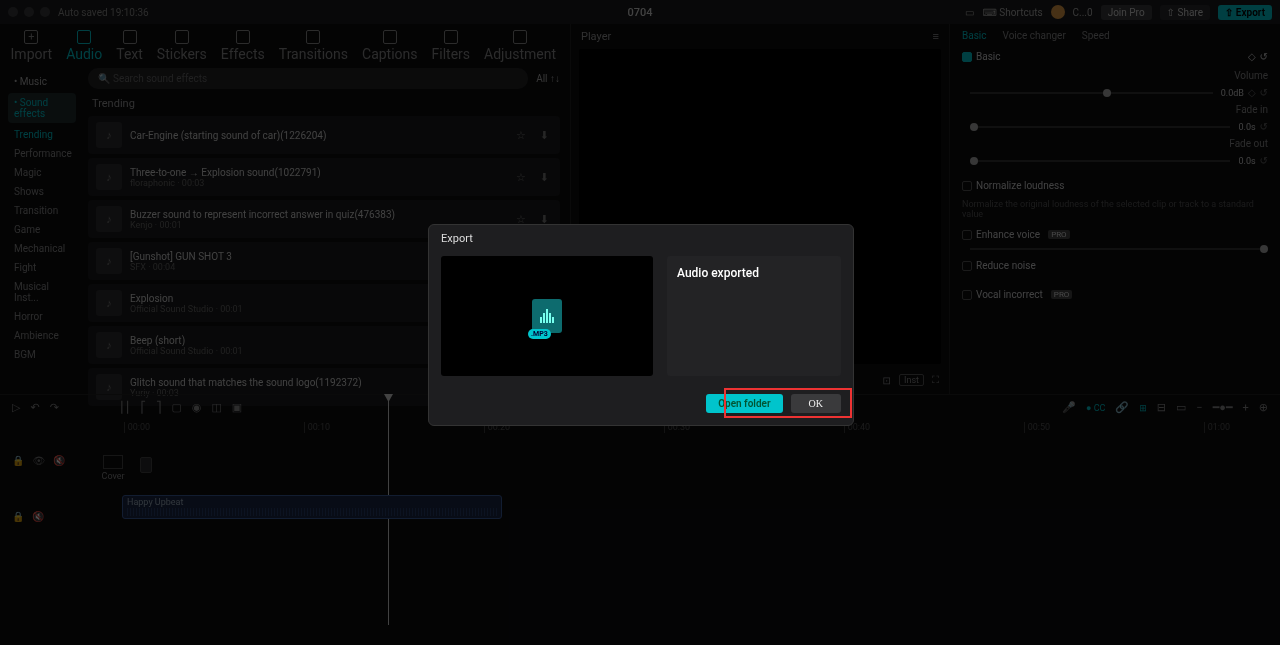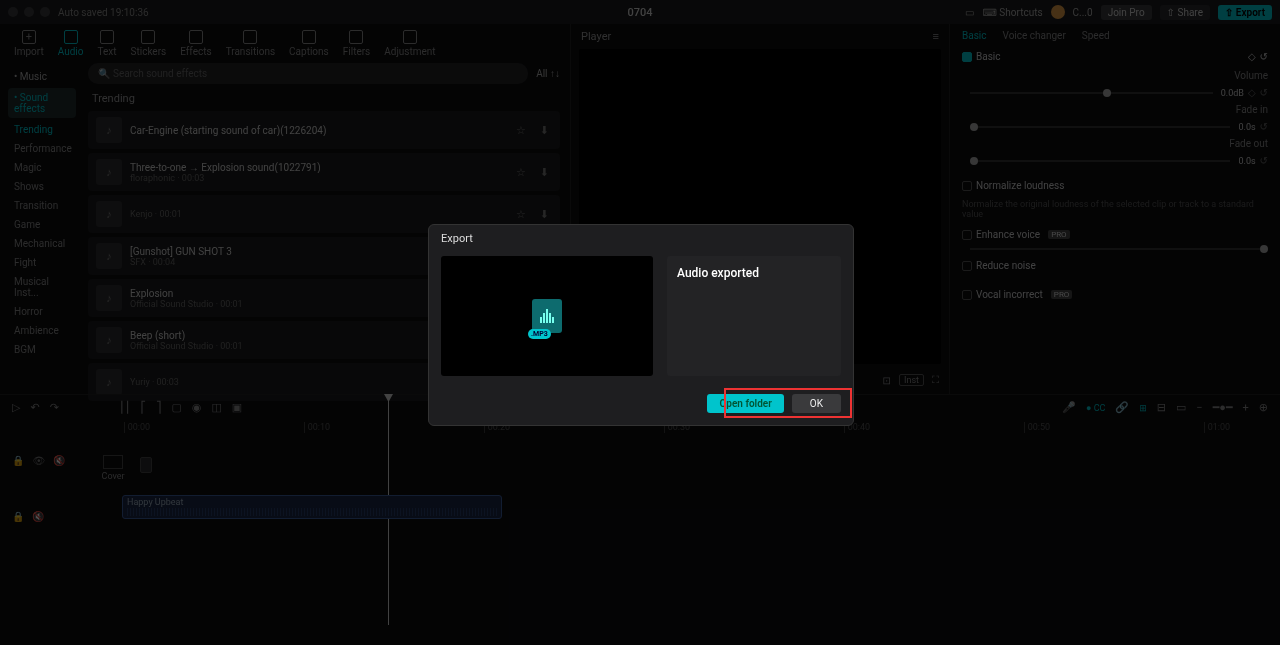--- a/index.html
+++ b/index.html
@@ -15,21 +15,21 @@
   .tb-right { position:absolute; right:8px; display:flex; align-items:center; gap:8px; color:#aaa; font-size:10px; }
   .tb-btn { padding:2px 7px; border-radius:3px; background:#2a2a2c; color:#ccc; }
   .tb-btn.export { background:#00c4cc; color:#000; font-weight:600; }
   .tb-btn.join { background:#3a3a3c; }
   .tb-avatar { width:14px; height:14px; border-radius:50%; background:#d94; display:inline-block; }
 
   
   .main { display:grid; grid-template-columns:570px 380px 330px; height:370px; }
 
   
-  .tabs { display:flex; gap:14px; padding:6px 14px 4px; color:#888; font-size:10px; }
+  .tabs { display:flex; gap:14px; padding:6px 14px 4px; color:#888; font-size:14px;justify-content:flex-end; }
   .tab { display:flex; flex-direction:column; align-items:center; gap:2px; cursor:pointer; }
   .tab.active { color:#00c4cc; }
   .tab-icon { width:14px; height:14px; border:1px solid currentColor; border-radius:2px; }
   .tab-icon.plus::before { content:"+"; display:block; text-align:center; line-height:12px; font-size:11px; }
   .left-body { display:flex; height:320px; }
   .cats { width:84px; padding:4px 0; font-size:10px; }
   .cat-top { margin:2px 8px; padding:4px 6px; color:#aaa; border-radius:4px; }
   .cat-top.sel { background:#1f2d2e; color:#00c4cc; }
   .cat { padding:4px 14px; color:#888; }
   .cat.sel { color:#00c4cc; }
@@ -93,21 +93,21 @@
   .m-preview { width:212px; height:120px; background:#000; border-radius:3px; display:flex; align-items:center; justify-content:center; }
   .mp3-icon { width:30px; height:34px; background:#0d6b6e; border-radius:3px; position:relative; display:flex; align-items:center; justify-content:center; }
   .mp3-icon::after { content:""; position:absolute; bottom:-6px; left:-4px; background:#00c4cc; color:#003; font-size:7px; font-weight:700; padding:1px 3px; border-radius:6px; content:".MP3"; }
   .mp3-bars { display:flex; gap:1px; align-items:end; }
   .mp3-bars span { width:2px; background:#7fe; display:inline-block; }
   .m-info { flex:1; background:#232325; border-radius:3px; padding:10px; }
   .m-title { color:#fff; font-size:12px; font-weight:500; }
   .modal-ftr { display:flex; justify-content:flex-end; gap:8px; padding:8px 12px 12px; }
   .btn { padding:4px 12px; border-radius:3px; font-size:10px; border:none; cursor:pointer; }
   .btn.primary { background:#00c4cc; color:#053; font-weight:600; }
-  .btn.sec { background:#3a3a3c; color:#eee; padding:4px 18px; }
+  .btn.sec { background:#3a3a3c; color:#eee; padding:4px 18px;font-family:Liberation Serif, serif; }
   
   .hl { position:absolute; border:2.5px solid #e33; z-index:101; pointer-events:none; }
 </style>
 </head>
 <body>
 
 <div class="titlebar">
   <div class="traffic">
       <span></span>
       <span></span>
@@ -210,20 +210,21 @@
               <div class="row-txt">
                 <div class="row-title">Three-to-one → Explosion sound(1022791)</div>
                 <div class="row-sub">floraphonic · 00:03</div>
               </div>
               <span class="row-ico">☆</span>
               <span class="row-ico">⬇</span>
             </div>
             <div class="row">
               <div class="thumb">♪</div>
               <div class="row-txt">
+                <div class="row-title">Buzzer sound to represent incorrect answer in quiz(476383)</div>
                 <div class="row-sub">Kenjo · 00:01</div>
               </div>
               <span class="row-ico">☆</span>
               <span class="row-ico">⬇</span>
             </div>
             <div class="row">
               <div class="thumb">♪</div>
               <div class="row-txt">
                 <div class="row-title">[Gunshot] GUN SHOT 3</div>
                 <div class="row-sub">SFX · 00:04</div>
@@ -245,20 +246,21 @@
               <div class="row-txt">
                 <div class="row-title">Beep (short)</div>
                 <div class="row-sub">Official Sound Studio · 00:01</div>
               </div>
               <span class="row-ico">☆</span>
               <span class="row-ico">⬇</span>
             </div>
             <div class="row">
               <div class="thumb">♪</div>
               <div class="row-txt">
+                <div class="row-title">Glitch sound that matches the sound logo(1192372)</div>
                 <div class="row-sub">Yuriy · 00:03</div>
               </div>
               <span class="row-ico">☆</span>
               <span class="row-ico">⬇</span>
             </div>
           </div>
       </div>
     </div>
   </div>
 

